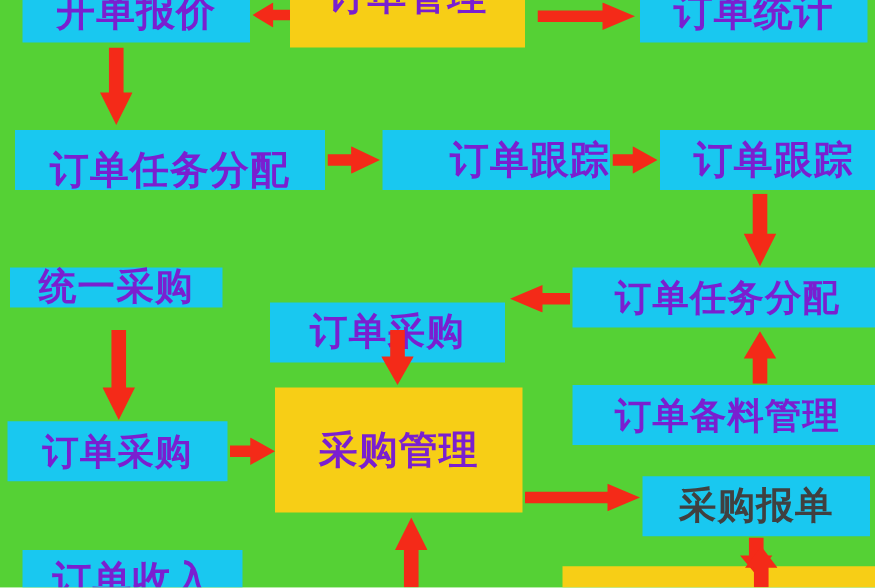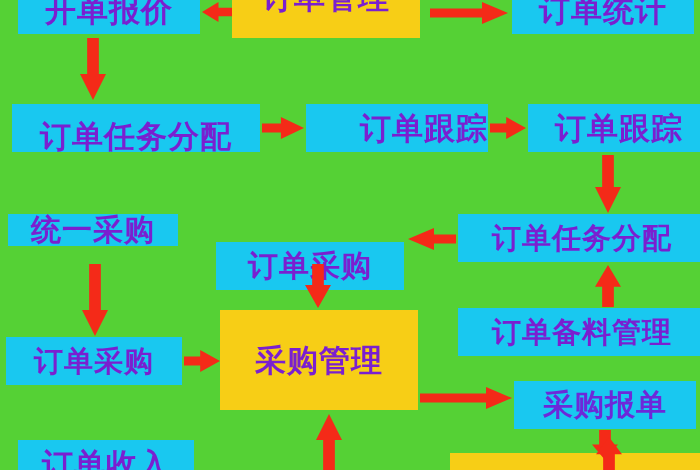--- a/index.html
+++ b/index.html
@@ -68,21 +68,21 @@
     </div>
     <div class="node cyan" style="left: 458px; top: 308px; width: 248px; height: 48px; font-size: 29px; color: rgb(122, 31, 208);">
       <span>订单备料管理</span>
     </div>
     <div class="node cyan" style="left: 6px; top: 337px; width: 176px; height: 48px; font-size: 29px; color: rgb(122, 31, 208);">
       <span>订单采购</span>
     </div>
     <div class="node yellow" style="left: 220px; top: 310px; width: 198px; height: 100px; font-size: 31px; color: rgb(122, 31, 208);">
       <span>采购管理</span>
     </div>
-    <div class="node cyan" style="left: 514px; top: 381px; width: 182px; height: 48px; font-size: 30px; color: #6d28d9;">
+    <div class="node cyan" style="left: 514px; top: 381px; width: 182px; height: 48px; font-size: 30px; color: #404040;">
       <span>采购报单</span>
     </div>
     <div class="node cyan" style="left: 18px; top: 440px; width: 176px; height: 48px; font-size: 31px; color: rgb(122, 31, 208);">
       <span>订单收入</span>
     </div>
     <div class="node yellow" style="left: 450px; top: 453px; width: 250px; height: 30px; font-size: 28px; color: rgb(122, 31, 208);">
       <span></span>
     </div>
     <div class="arrow" style="left: 202px; top: 2px;">
       <svg width="30" height="20" viewBox="0 0 30 20">

